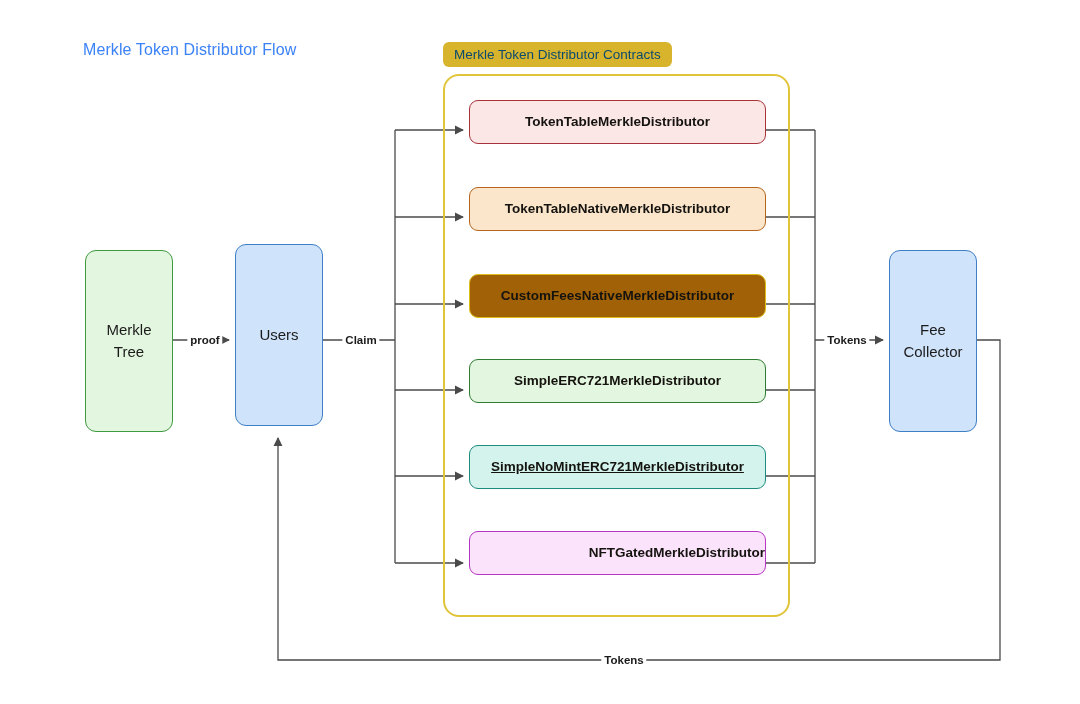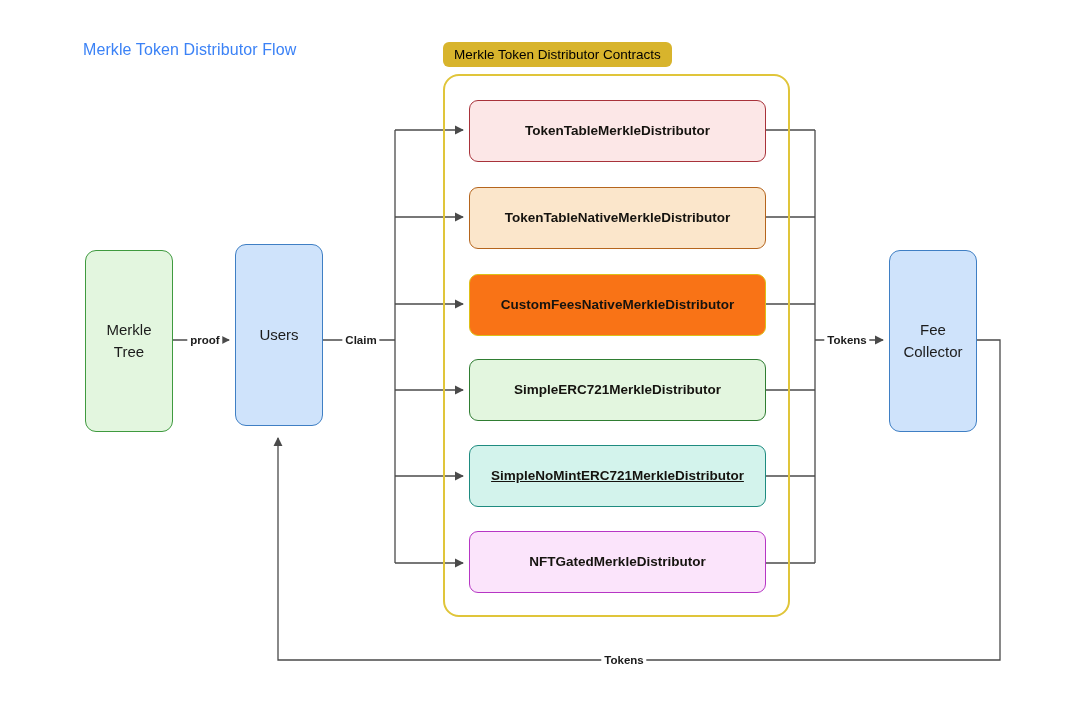--- a/index.html
+++ b/index.html
@@ -48,21 +48,21 @@
     box-sizing: border-box;
   }
   .group-badge {
     position: absolute;
     left: 443px;
     top: 42px;
     height: 25px;
     padding: 0 11px;
     border-radius: 6px;
     background: #d8b42c;
-    color: #000000;
+    color: #0c4a6e;
     font-size: 13.5px;
     line-height: 25px;
     white-space: nowrap;
     box-sizing: border-box;
   }
 
   
   .node {
     position: absolute;
     box-sizing: border-box;
@@ -105,31 +105,31 @@
     left: 889px; top: 250px;
     background: #cfe3fb;
     border-color: #3f7fc4;
     justify-content: center;
   }
 
   
   .contract-node {
     left: 469px;
     width: 297px;
-    height: 62px;
+    height: 44px;
     font-size: 13.5px;
     font-weight: bold;
     color: #15130f;
   }
   .c0 { top: 100px;  background: #fce7e7; border-color: #a8323a; }
   .c1 { top: 187px;  background: #fbe6cb; border-color: #b5651d; }
-  .c2 { top: 274px;  background: #f97316; border-color: #ddc017; }
+  .c2 { top: 274px;  background: #a16207; border-color: #ddc017; }
   .c3 { top: 359px;  background: #e3f6df; border-color: #2f7d32; }
   .c4 { top: 445px;  background: #d3f3ec; border-color: #1e8b80; text-decoration: underline; }
-  .c5 { top: 531px;  background: #fbe4fb; border-color: #b636c4; }
+  .c5 { top: 531px;  background: #fbe4fb; border-color: #b636c4; justify-content: flex-end; }
 
   
   .edge-label {
     position: absolute;
     font-size: 11.5px;
     font-weight: bold;
     color: #1b1b1b;
     background: #ffffff;
     padding: 0 3px;
     white-space: nowrap;

